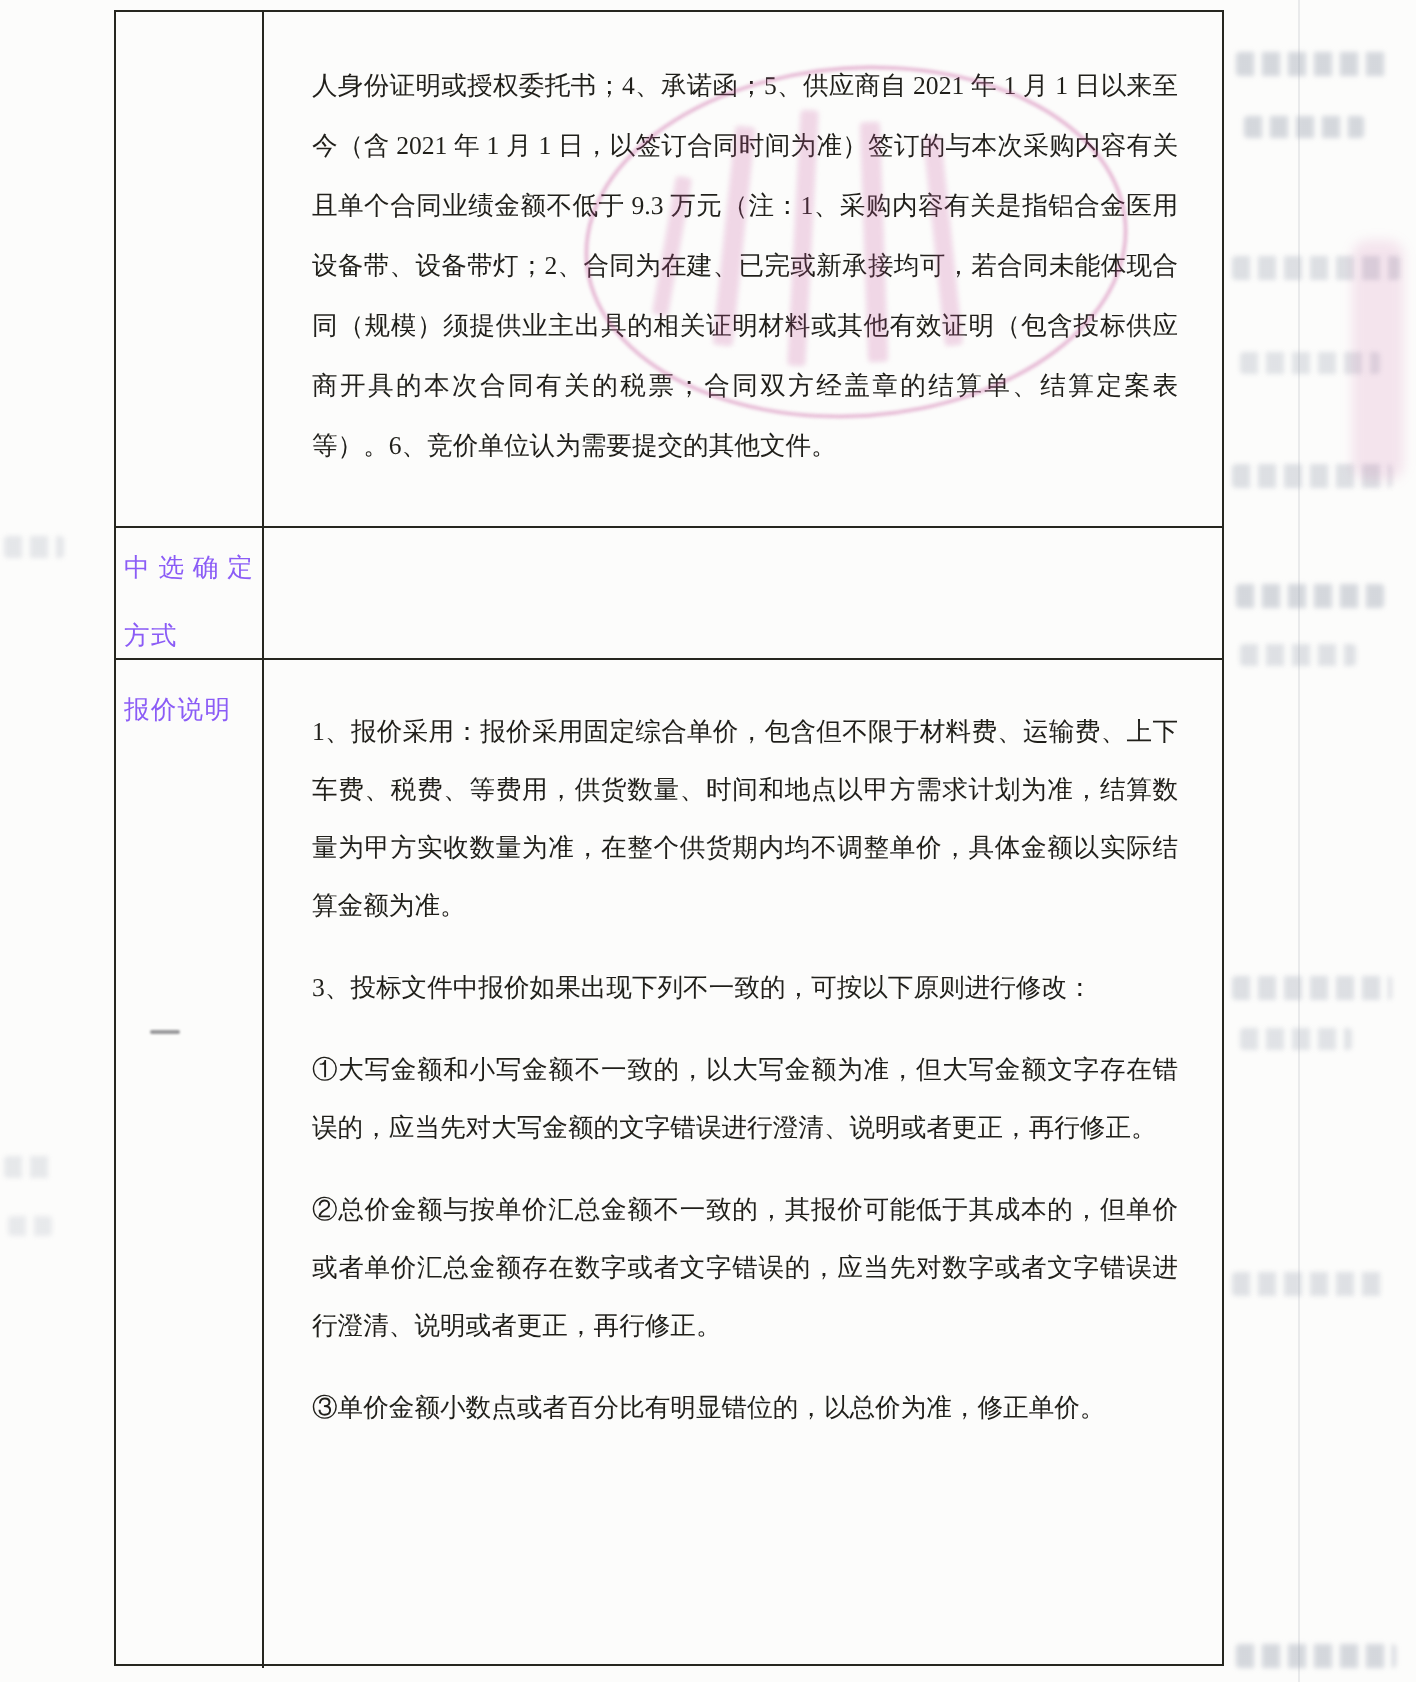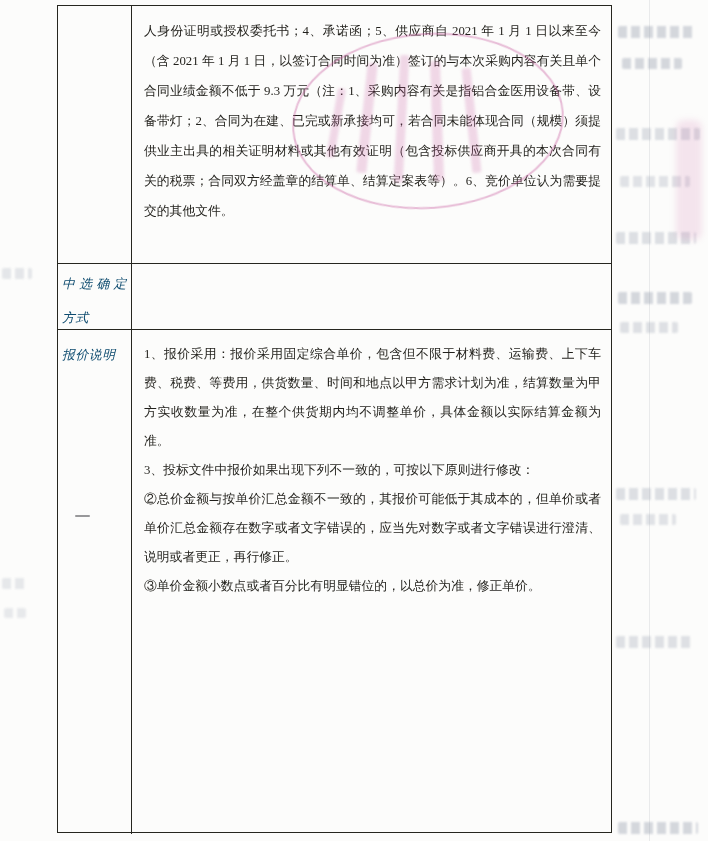--- a/index.html
+++ b/index.html
@@ -19,38 +19,37 @@
   }
   .row{position:absolute;left:0;width:100%;display:flex;box-sizing:border-box;}
   .row-1{top:0;height:257px;}
   .row-2{top:257px;height:66px;border-top:1.4px solid #26261f;}
   .row-3{top:323px;height:505px;border-top:1.4px solid #26261f;}
   .label-cell{
     width:74px;flex:0 0 74px;box-sizing:border-box;
     border-right:1.4px solid #26261f;
     padding:0 4px;
     font-size:12.8px;letter-spacing:.6px;
-    color:#0c4a6e;
+    color:#8b5cf6;
     text-align:justify;
-    font-style:italic;
   }
   .row-2 .label-cell{padding-top:3px;line-height:34px;}
   .row-3 .label-cell{padding-top:11px;line-height:29px;}
   .content-cell{
     flex:1;box-sizing:border-box;
     padding:0 10px 0 12px;
     font-size:12.8px;
     text-align:justify;
     color:#19191599;
     color:#201f1a;
   }
   .row-1 .content-cell{padding-top:10px;line-height:30px;}
   .row-2 .content-cell{padding-top:2px;line-height:16.2px;}
   .row-3 .content-cell{padding-top:10px;line-height:29px;}
-  .content-cell p{margin:0;}
+  .content-cell p{margin:12px;}
   
   .stray-dash{
     position:absolute;left:75px;top:515px;width:15px;height:2px;
     background:rgba(70,70,75,.55);filter:blur(.6px);border-radius:1px;
   }
   
   .stamp{
     position:absolute;left:292px;top:33px;width:272px;height:176px;
     pointer-events:none;
   }
@@ -116,20 +115,21 @@
 
     <div class="row row-2">
       <div class="label-cell">中选确定方式</div>
     </div>
 
     <div class="row row-3">
       <div class="label-cell">报价说明</div>
       <div class="content-cell">
         <p>1、报价采用：报价采用固定综合单价，包含但不限于材料费、运输费、上下车费、税费、等费用，供货数量、时间和地点以甲方需求计划为准，结算数量为甲方实收数量为准，在整个供货期内均不调整单价，具体金额以实际结算金额为准。</p>
         <p>3、投标文件中报价如果出现下列不一致的，可按以下原则进行修改：</p>
+        <p>①大写金额和小写金额不一致的，以大写金额为准，但大写金额文字存在错误的，应当先对大写金额的文字错误进行澄清、说明或者更正，再行修正。</p>
         <p>②总价金额与按单价汇总金额不一致的，其报价可能低于其成本的，但单价或者单价汇总金额存在数字或者文字错误的，应当先对数字或者文字错误进行澄清、说明或者更正，再行修正。</p>
         <p>③单价金额小数点或者百分比有明显错位的，以总价为准，修正单价。</p>
       </div>
     </div>
 
   </div>
 
   <div class="stray-dash"></div>
 
   <div class="stamp">

